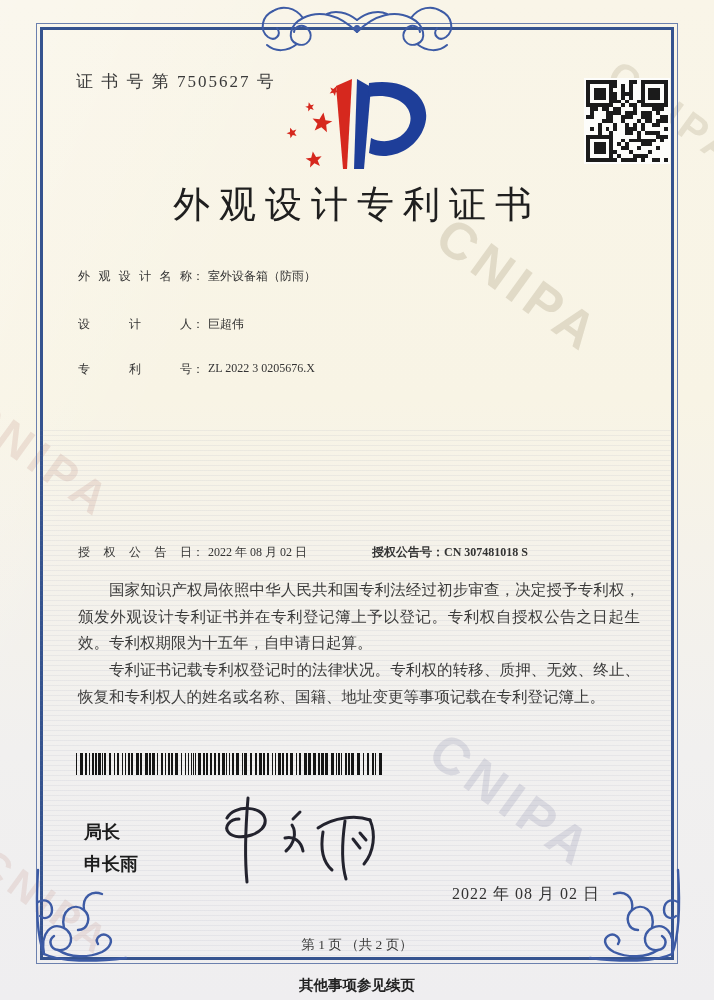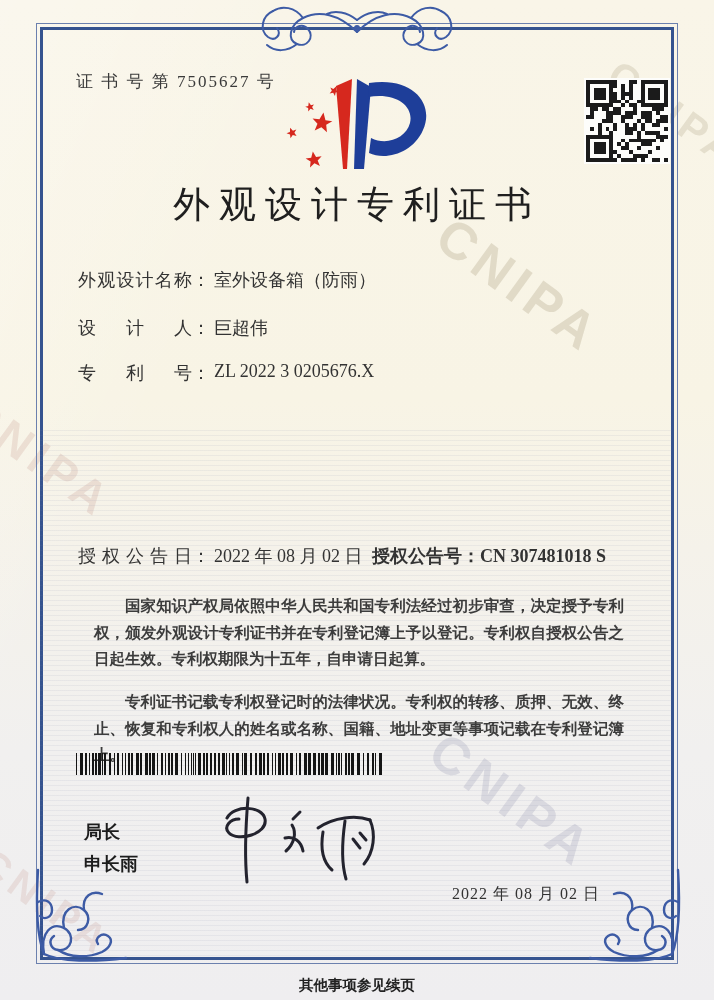--- a/index.html
+++ b/index.html
@@ -39,32 +39,32 @@
   .wm5{left:-30px; top:880px; font-size:40px; color:rgba(205,165,155,0.25);}
   
   .cert-no{position:absolute; left:76px; top:70px; font-size:17px; letter-spacing:2px; color:#3a3a3a;}
   .logo{position:absolute; left:272px; top:76px;}
   .qr-box{position:absolute; left:584px; top:78px; width:82px; height:82px; background:#fdfdfb; padding:2px;}
   .title{
     position:absolute; left:0; top:180px; width:100%; text-align:center;
     font-size:37px; font-weight:normal; letter-spacing:9px; color:#1f1f1f;
   }
   
-  .row{position:absolute; left:78px; font-size:18px; color:#333; white-space:nowrap;}
+  .row{position:absolute; left:78px; font-size:12px; color:#333; white-space:nowrap;}
   .lbl{display:inline-block; width:114px; text-align:justify; text-align-last:justify; vertical-align:top;}
   .colon{vertical-align:top;}
   .val{margin-left:4px; vertical-align:top;}
   .val-wrap{display:inline-block; margin-left:4px; width:462px; white-space:normal; line-height:1.55; vertical-align:top;}
   .grant-no{position:absolute; left:294px; top:0;font-weight:bold;}
   
   .body-text{
     position:absolute; left:78px; top:577px; width:562px;
     font-size:15.5px; line-height:1.72; color:#3c3c3c; text-align:justify;
   }
-  .body-text p{margin:16px; text-indent:2em;font-weight:bold;}
+  .body-text p{margin:0; text-indent:2em;}
   
   .barcode{position:absolute; left:76px; top:753px;}
   .signer{position:absolute; left:84px; top:817px; font-size:18px; color:#1d1d1d; line-height:1.75; font-weight:bold; font-family:"Liberation Sans","DejaVu Sans",sans-serif;}
   .signature{position:absolute; left:196px; top:792px;}
   .issue-date{position:absolute; left:452px; top:884px; font-size:16px; letter-spacing:1px; color:#333;}
   .page-info{position:absolute; left:0; top:936px; width:100%; text-align:center; font-size:13.5px; color:#3a3a3a;}
   .note{position:absolute; left:0; top:976px; width:100%; text-align:center; font-size:14.5px; color:#222; font-weight:bold;}
   
   .orn-top{position:absolute; left:237px; top:2px;}
   .orn-bl{position:absolute; left:30px; top:862px;}
@@ -492,15 +492,16 @@
       <path d="M122,36 C138,25 160,23 174,28"></path>
       <path d="M149,29 C146,50 145,70 150,87"></path>
       <path d="M127,40 C124,58 128,71 136,78"></path>
       <path d="M174,28 C180,42 178,60 168,72"></path>
       <path d="M157,47 l7,9"></path>
       <path d="M164,41 l6,7"></path>
     </g>
   </svg>
 
   <div class="issue-date">2022 年 08 月 02 日</div>
+  <div class="page-info">第 1 页 （共 2 页）</div>
   <div class="note">其他事项参见续页</div>
 
 </div>
 
 </body></html>

